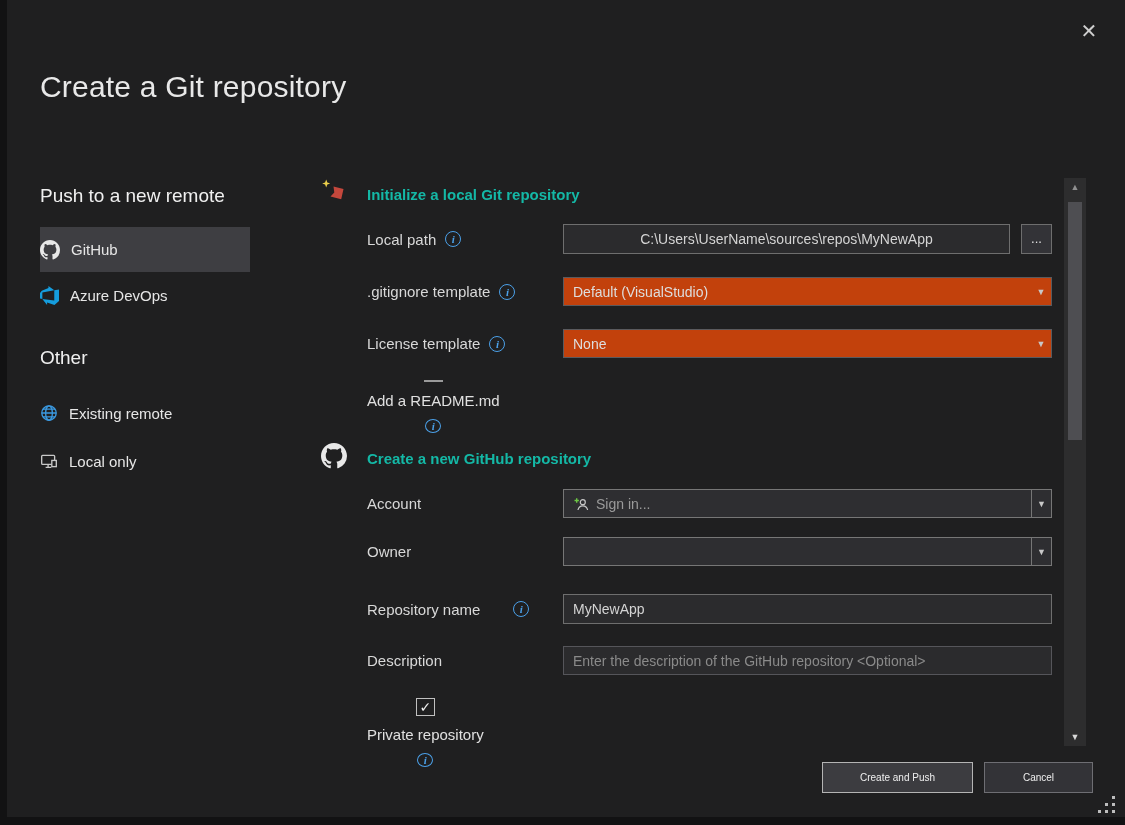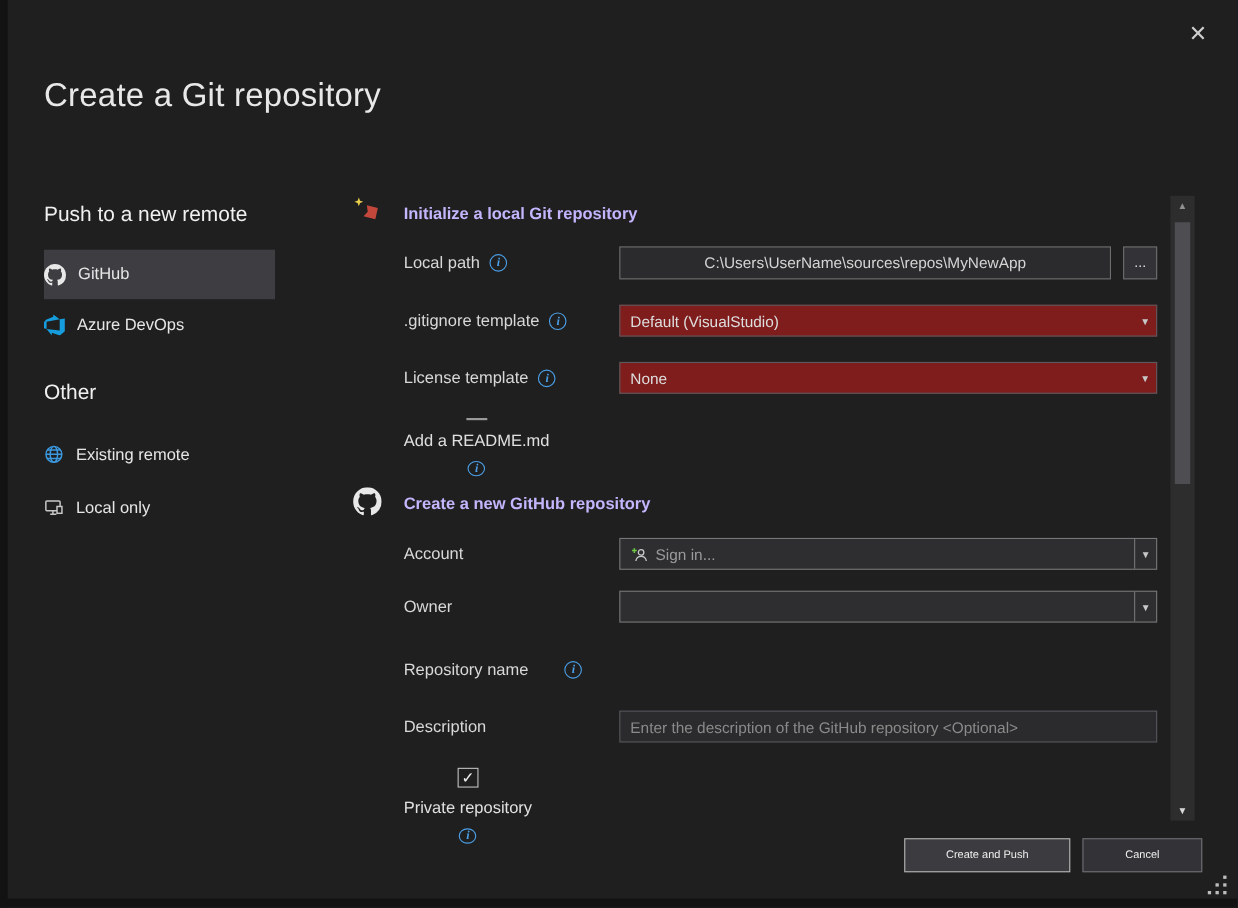--- a/index.html
+++ b/index.html
@@ -6,27 +6,27 @@
   body{width:1125px;height:825px;overflow:hidden;font-family:"Liberation Sans",sans-serif;}
   .stage{position:relative;width:1125px;height:825px;background:#1f1f20;}
   .abs{position:absolute;}
   .edge-left{position:absolute;left:0;top:0;width:7px;height:825px;background:#121213;}
   .edge-bottom{position:absolute;left:0;top:817px;width:1125px;height:8px;background:#121213;}
   .title{position:absolute;left:40px;top:70px;margin:0;font-size:30px;font-weight:300;color:#e8e8e8;letter-spacing:.2px;}
   .close-btn{position:absolute;left:1074px;top:16px;width:30px;height:30px;background:transparent;border:none;color:#cfcfcf;font-size:20px;line-height:30px;text-align:center;padding:0;cursor:default;}
   .side-heading{position:absolute;left:40px;font-size:19px;color:#f0f0f0;}
   .side-item{position:absolute;left:40px;width:210px;display:flex;align-items:center;gap:11px;box-sizing:border-box;color:#e6e6e6;font-size:15px;cursor:default;}
   .side-item.selected{background:#3e3e42;}
-  .sec-heading{position:absolute;font-size:15px;font-weight:700;color:#c4b5fd;}
+  .sec-heading{position:absolute;font-size:15px;font-weight:700;color:#14b8a6;}
   .flabel{position:absolute;left:367px;display:flex;align-items:center;color:#d8d8d8;font-size:15px;}
   .info{display:inline-flex;align-items:center;justify-content:center;width:16px;height:16px;margin-left:9px;border:1px solid #4ba0e8;border-radius:50%;color:#4ba0e8;font-family:"Liberation Serif",serif;font-style:italic;font-weight:700;font-size:11px;box-sizing:border-box;}
   .tbox{position:absolute;background:#2b2b2d;border:1px solid #6e6e6e;color:#d4d4d4;font-family:"Liberation Sans",sans-serif;font-size:14px;padding:0 9px;box-sizing:border-box;outline:none;}
   .tbox.dim{border-color:#55555a;}
   .tbox::placeholder{color:#8a8a8a;}
-  .combo{position:absolute;background:#7f1d1d;border:1px solid #5a5a5e;display:flex;align-items:center;box-sizing:border-box;cursor:default;}
+  .combo{position:absolute;background:#c2410c;border:1px solid #5a5a5e;display:flex;align-items:center;box-sizing:border-box;cursor:default;}
   .combo.lightb{border-color:#767676;background:#2e2e31;}
   .combo .value{flex:1;padding:0 9px;font-size:14px;color:#dedede;white-space:nowrap;overflow:hidden;display:flex;align-items:center;gap:7px;}
   .combo .value.ghost{color:#9a9a9a;}
   .combo .arrow{width:20px;text-align:center;color:#c8c8c8;font-size:9px;}
   .combo .arrow-seg{width:19px;align-self:stretch;border-left:1px solid #767676;display:flex;align-items:center;justify-content:center;color:#c8c8c8;font-size:9px;}
   .cbrow{position:absolute;left:367px;display:flex;align-items:center;gap:10px;color:#e0e0e0;font-size:15px;flex-direction:column;}
   .checkbox{width:19px;height:19px;border:1px solid #9a9a9a;background:transparent;box-sizing:border-box;display:flex;align-items:center;justify-content:center;color:#f0f0f0;font-size:14px;}
   .checkbox.checked{border-color:#c0c0c0;}
   .browse-btn{position:absolute;left:1021px;top:224px;width:31px;height:30px;background:#333337;border:1px solid #6e6e6e;color:#e0e0e0;font-size:13px;line-height:26px;text-align:center;padding:0;box-sizing:border-box;}
   .scrollbar{position:absolute;left:1064px;top:178px;width:22px;height:568px;background:#2d2d2e;}
@@ -162,20 +162,21 @@
   </div>
   <div class="combo lightb" style="left:563px;top:537px;width:489px;height:29px;">
     <span class="value"></span>
     <span class="arrow-seg">▼</span>
   </div>
 
   <div class="flabel" style="top:594px;height:30px;gap:24px;">
     <span>Repository name</span>
     <span class="info">i</span>
   </div>
+  <input class="tbox" style="left: 563px; top: 594px; width: 489px; height: 30px;" value="MyNewApp">
 
   <div class="flabel" style="top:646px;height:29px;">
     <span>Description</span>
   </div>
   <input class="tbox dim" style="left: 563px; top: 646px; width: 489px; height: 29px;" placeholder="Enter the description of the GitHub repository &lt;Optional&gt;">
 
   <div class="cbrow" style="top:698px;height:22px;">
     <span class="checkbox checked">✓</span>
     <span>Private repository</span>
     <span class="info" style="margin-left:0;">i</span>

